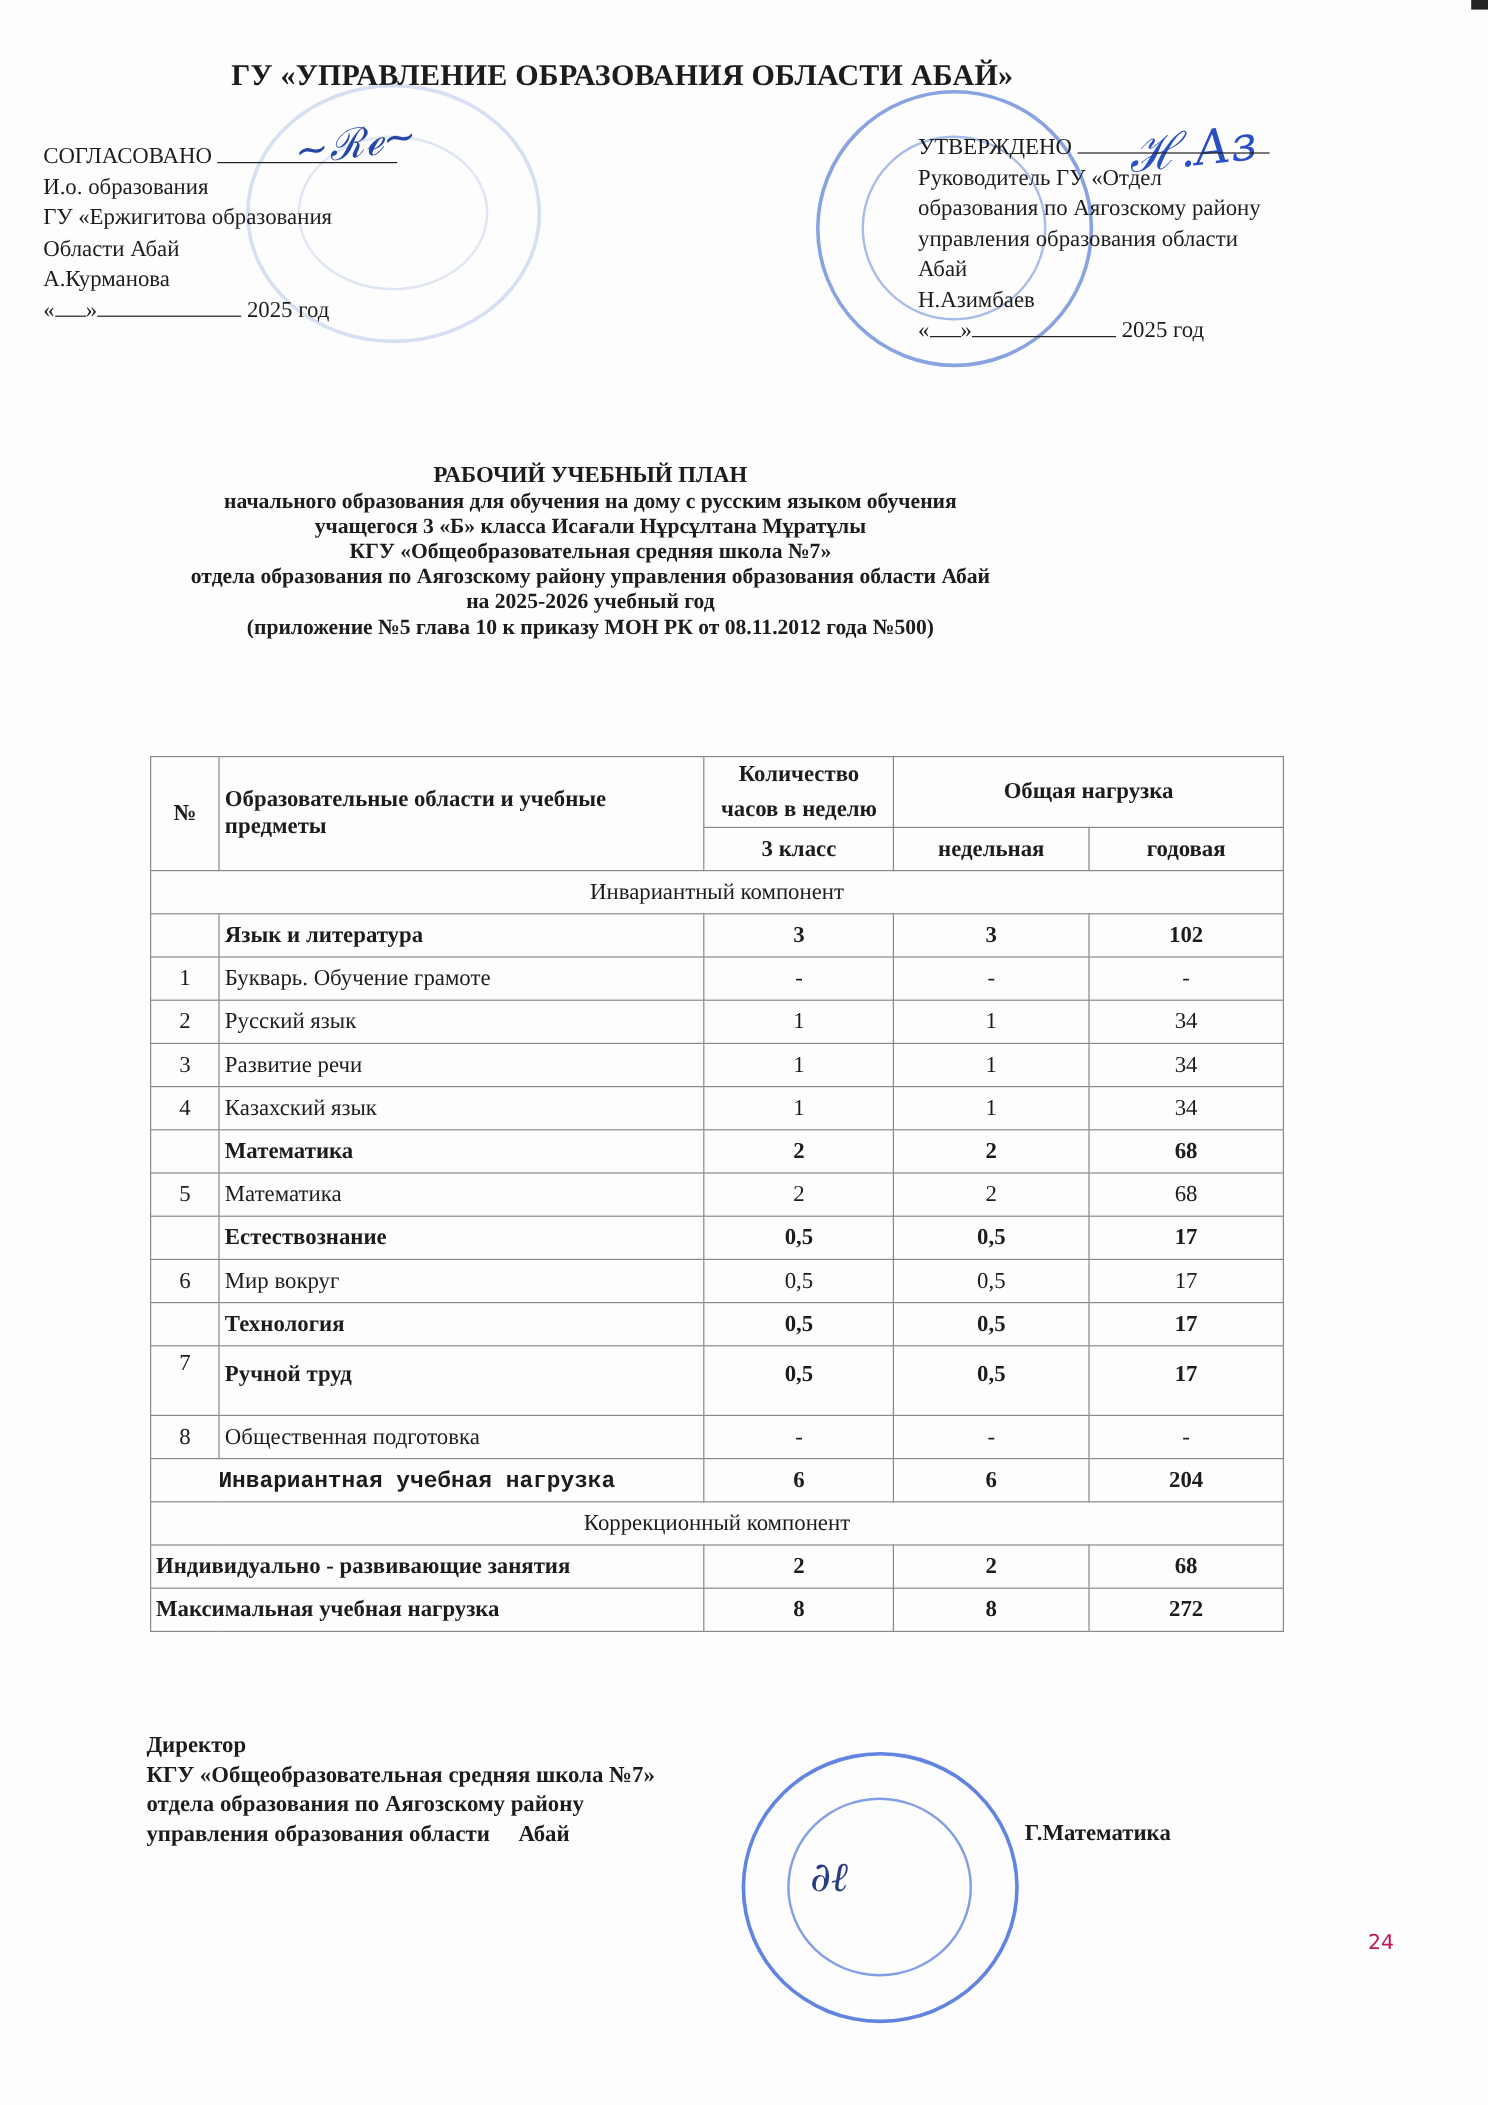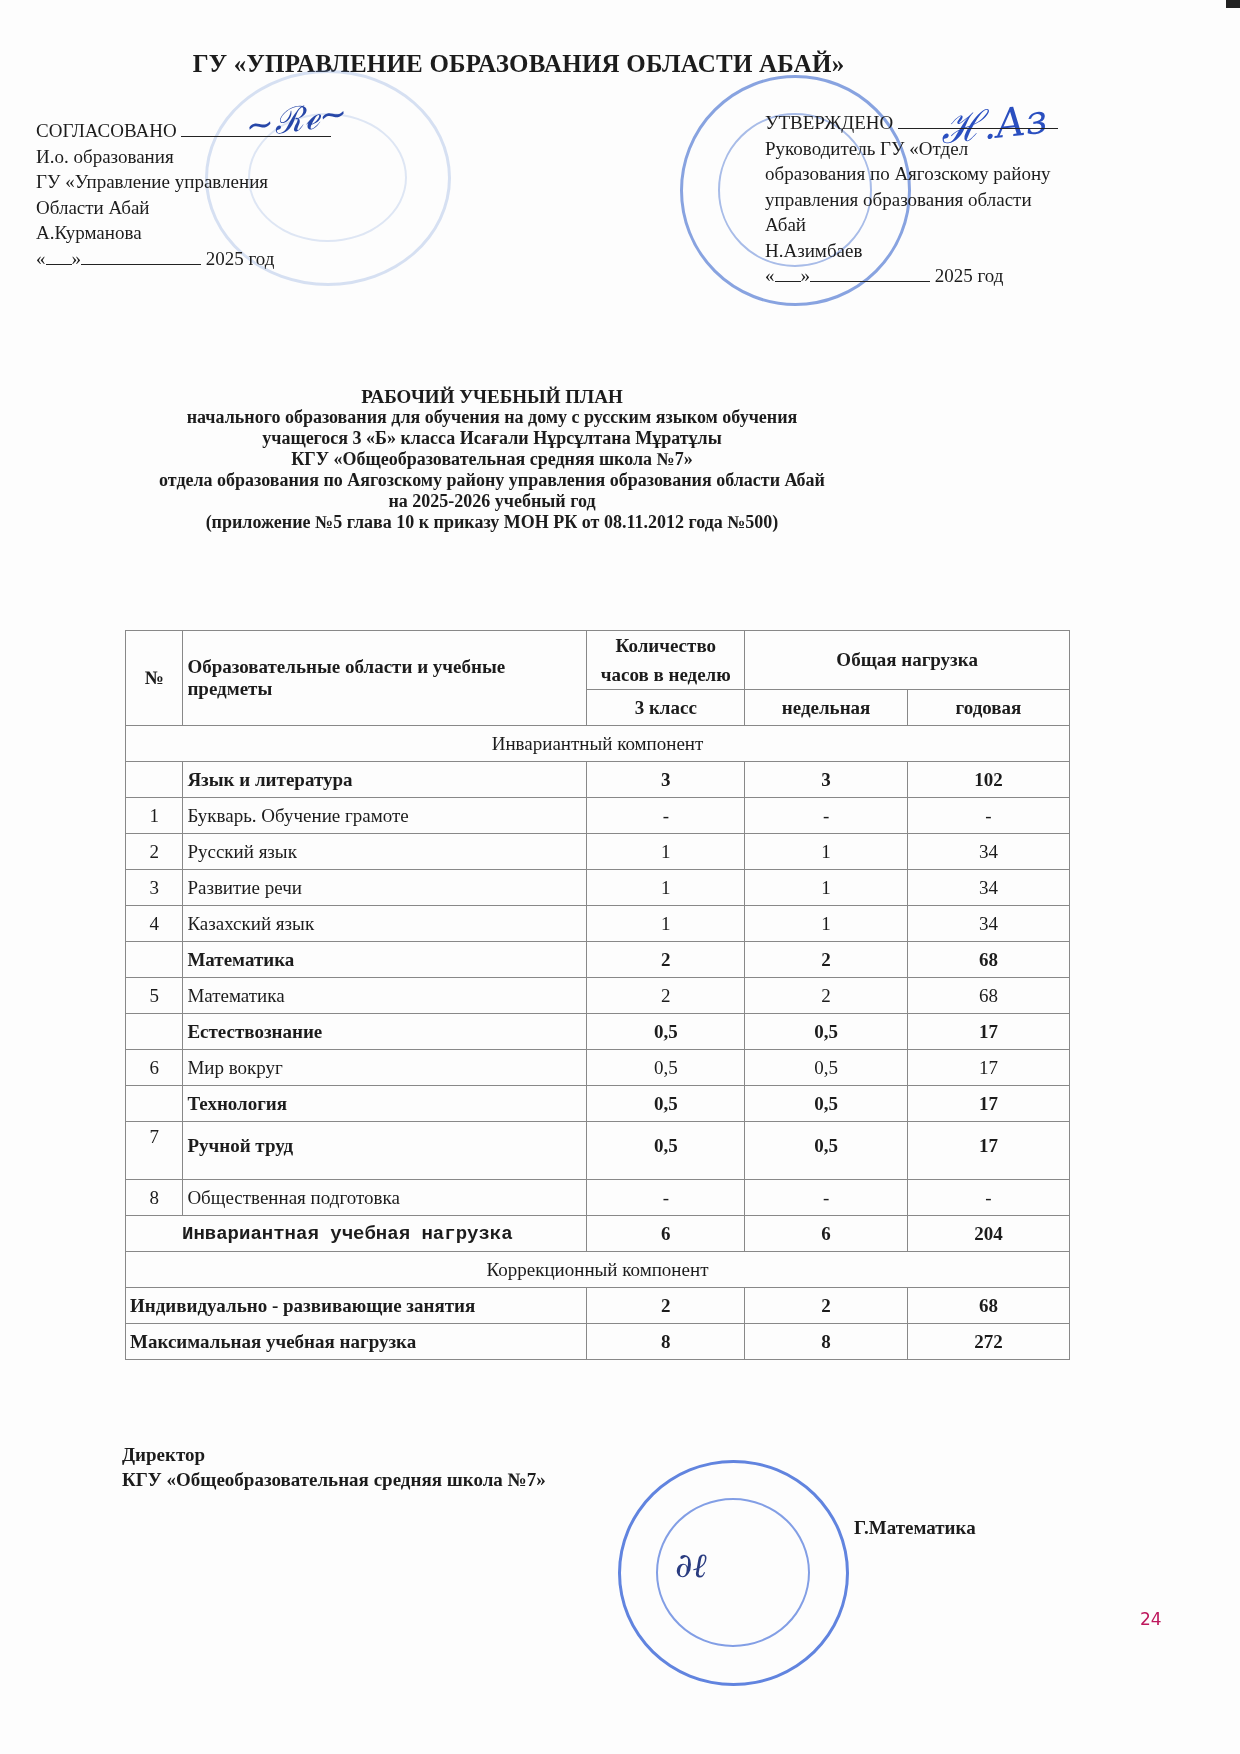--- a/index.html
+++ b/index.html
@@ -76,21 +76,21 @@
     <div class="stamp-inner"></div>
   </div>
 
 <div class="signature sig1">~ℛℯ~</div>
 <div class="signature sig2">ℋ.Аз</div>
 <div class="signature sig3">∂ℓ</div>
 
 <div class="approval approval-left">
   <div class="line"><span>СОГЛАСОВАНО</span> <span class="blank" style="width:150px"></span></div>
   <div class="line">И.о. образования</div>
-  <div class="line">ГУ «Управление управления</div>
+  <div class="line">ГУ «Ержигитова образования</div>
   <div class="line">Области Абай</div>
   <div class="line">А.Курманова</div>
   <div class="line"><span>«</span><span class="blank" style="width:26px"></span><span>»</span><span class="blank" style="width:120px"></span> <span>2025 год</span></div>
 </div>
 
 <div class="approval approval-right">
   <div class="line"><span>УТВЕРЖДЕНО</span> <span class="blank" style="width:160px"></span></div>
   <div class="line">Руководитель ГУ «Отдел</div>
   <div class="line">образования по Аягозскому району</div>
   <div class="line">управления образования области</div>
@@ -235,16 +235,18 @@
         <td class="c-v">8</td>
         <td class="c-v2">8</td>
         <td class="c-v3">272</td>
       </tr>
     </tbody>
 </table>
 
 <div class="director">
   <div>Директор</div>
   <div>КГУ «Общеобразовательная средняя школа №7»</div>
+  <div>отдела образования  по Аягозскому району</div>
+  <div style="white-space:pre">управления образования области     Абай</div>
   <div class="name">Г.Математика</div>
 </div>
 
 <div class="page-num">24</div>
 
 </body></html>

